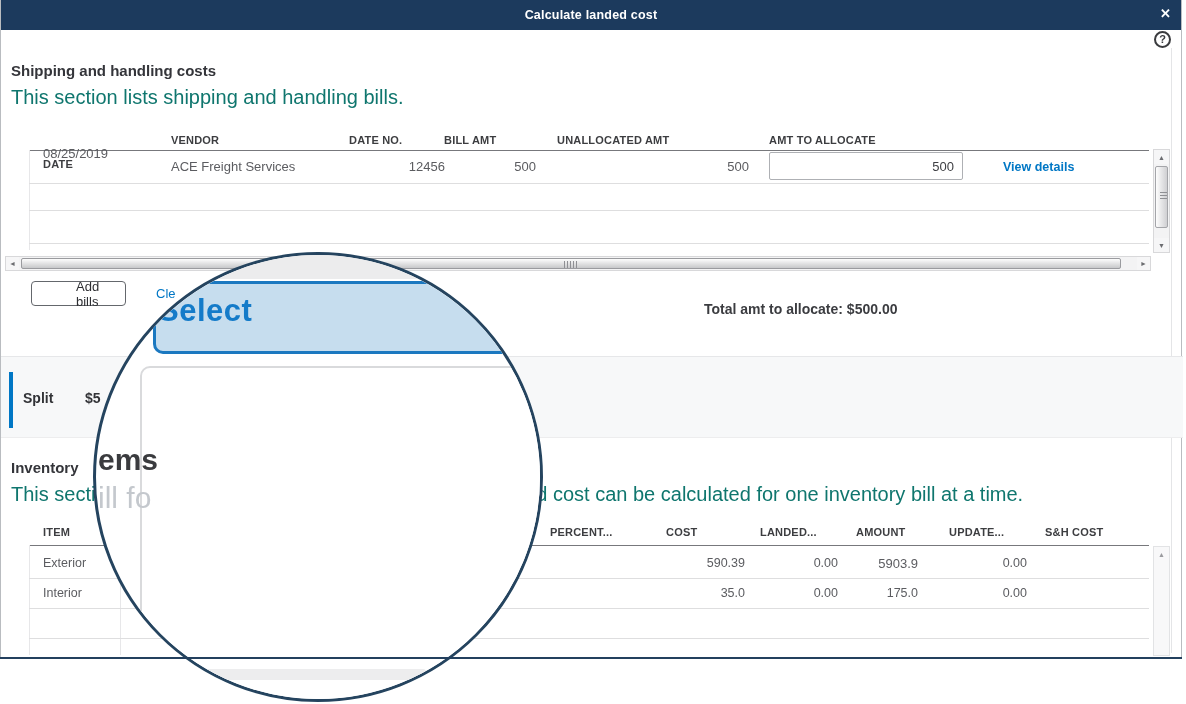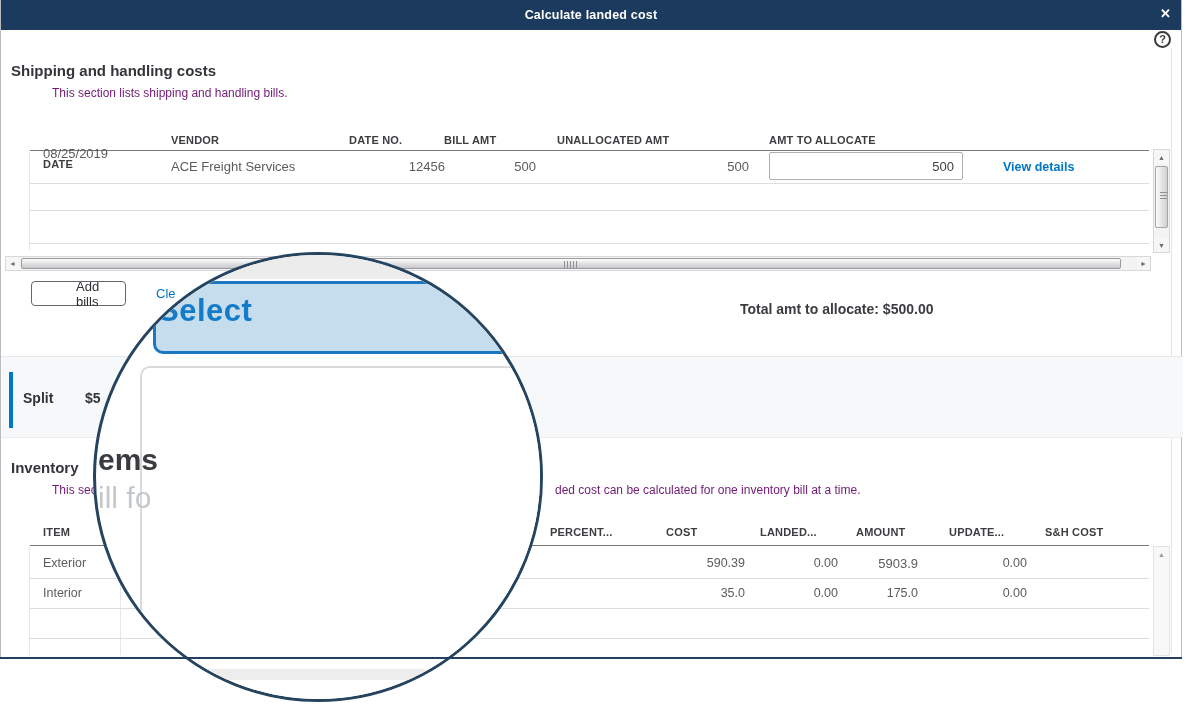--- a/index.html
+++ b/index.html
@@ -15,39 +15,39 @@
               font-size:12.5px; font-weight:600; letter-spacing:.2px; }
   #close-x { position:absolute; right:10px; top:7px; color:#fff; font-size:13px; font-weight:700;
              cursor:pointer; line-height:1; }
   #help { position:absolute; right:10px; top:31px; width:17px; height:17px; border:2px solid #3a3b3e;
           border-radius:50%; color:#3a3b3e; font-size:11px; font-weight:700; text-align:center;
           line-height:13px; }
   #right-gutter { position:absolute; right:9px; top:48px; width:1px; height:605px; background:#e4e5e7; }
 
   
   .h1 { font-size:15px; font-weight:700; color:#34353a; }
-  .sub { font-size:12px; color:#701a75;margin-left:41px; }
+  .sub { font-size:20px; color:#0f766e; }
 
   
   .th { position:absolute; font-size:11px; font-weight:700; color:#3c3d40; letter-spacing:.2px; }
   .cell { position:absolute; font-size:13px; color:#5b5c60; }
   .numbox { position:absolute; width:100px; text-align:right; font-size:13px; color:#5b5c60; }
   .hline { position:absolute; height:1px; background:#dededf; }
   .hline-dark { position:absolute; height:1px; background:#77787c; }
   .vline { position:absolute; width:1px; background:#e7e7e9; }
 
   
   #alloc-input { position:absolute; left:768px; top:152px; width:194px; height:28px;
                  border:1px solid #aeb0b4; border-radius:2px; text-align:right; padding-right:8px;
                  font-size:13px; color:#3e3f43; font-family:"Liberation Sans",sans-serif; }
   .link { color:#0077c5; font-weight:700; font-size:12.5px; cursor:pointer; }
   #add-bills { position:absolute; left:30px; top:281px; width:95px; height:25px; background:#fff;
                border:1px solid #64676c; border-radius:4px; font-size:13px; color:#2e2f33;
                display:flex; align-items:center; justify-content:center; cursor:pointer;padding-left:44px; }
-  #total-amt { position:absolute; left:703px; top:301px; font-size:14px; font-weight:600; color:#3b3c40;margin-left:36px; }
+  #total-amt { position:absolute; left:703px; top:301px; font-size:14px; font-weight:600; color:#3b3c40; }
 
   
   .sb { background:#f3f3f4; border:1px solid #d8d8da; }
   .sb-btn { display:flex; align-items:center; justify-content:center; color:#6b6c70;
             font-size:7px; background:#f6f6f7; cursor:pointer; }
   .sb-thumb { background:linear-gradient(to right,#fdfdfd,#cfcfd2); border:1px solid #a4a5a9;
               border-radius:2px; position:relative; cursor:pointer; }
   .sb-thumb-h { background:linear-gradient(to bottom,#fdfdfd,#c7c8ca); border:1px solid #9a9b9f;
                 border-radius:2px; position:relative; cursor:pointer; }
   .grip-v { position:absolute; left:4px; top:50%; margin-top:-5px; width:7px; height:9px;

